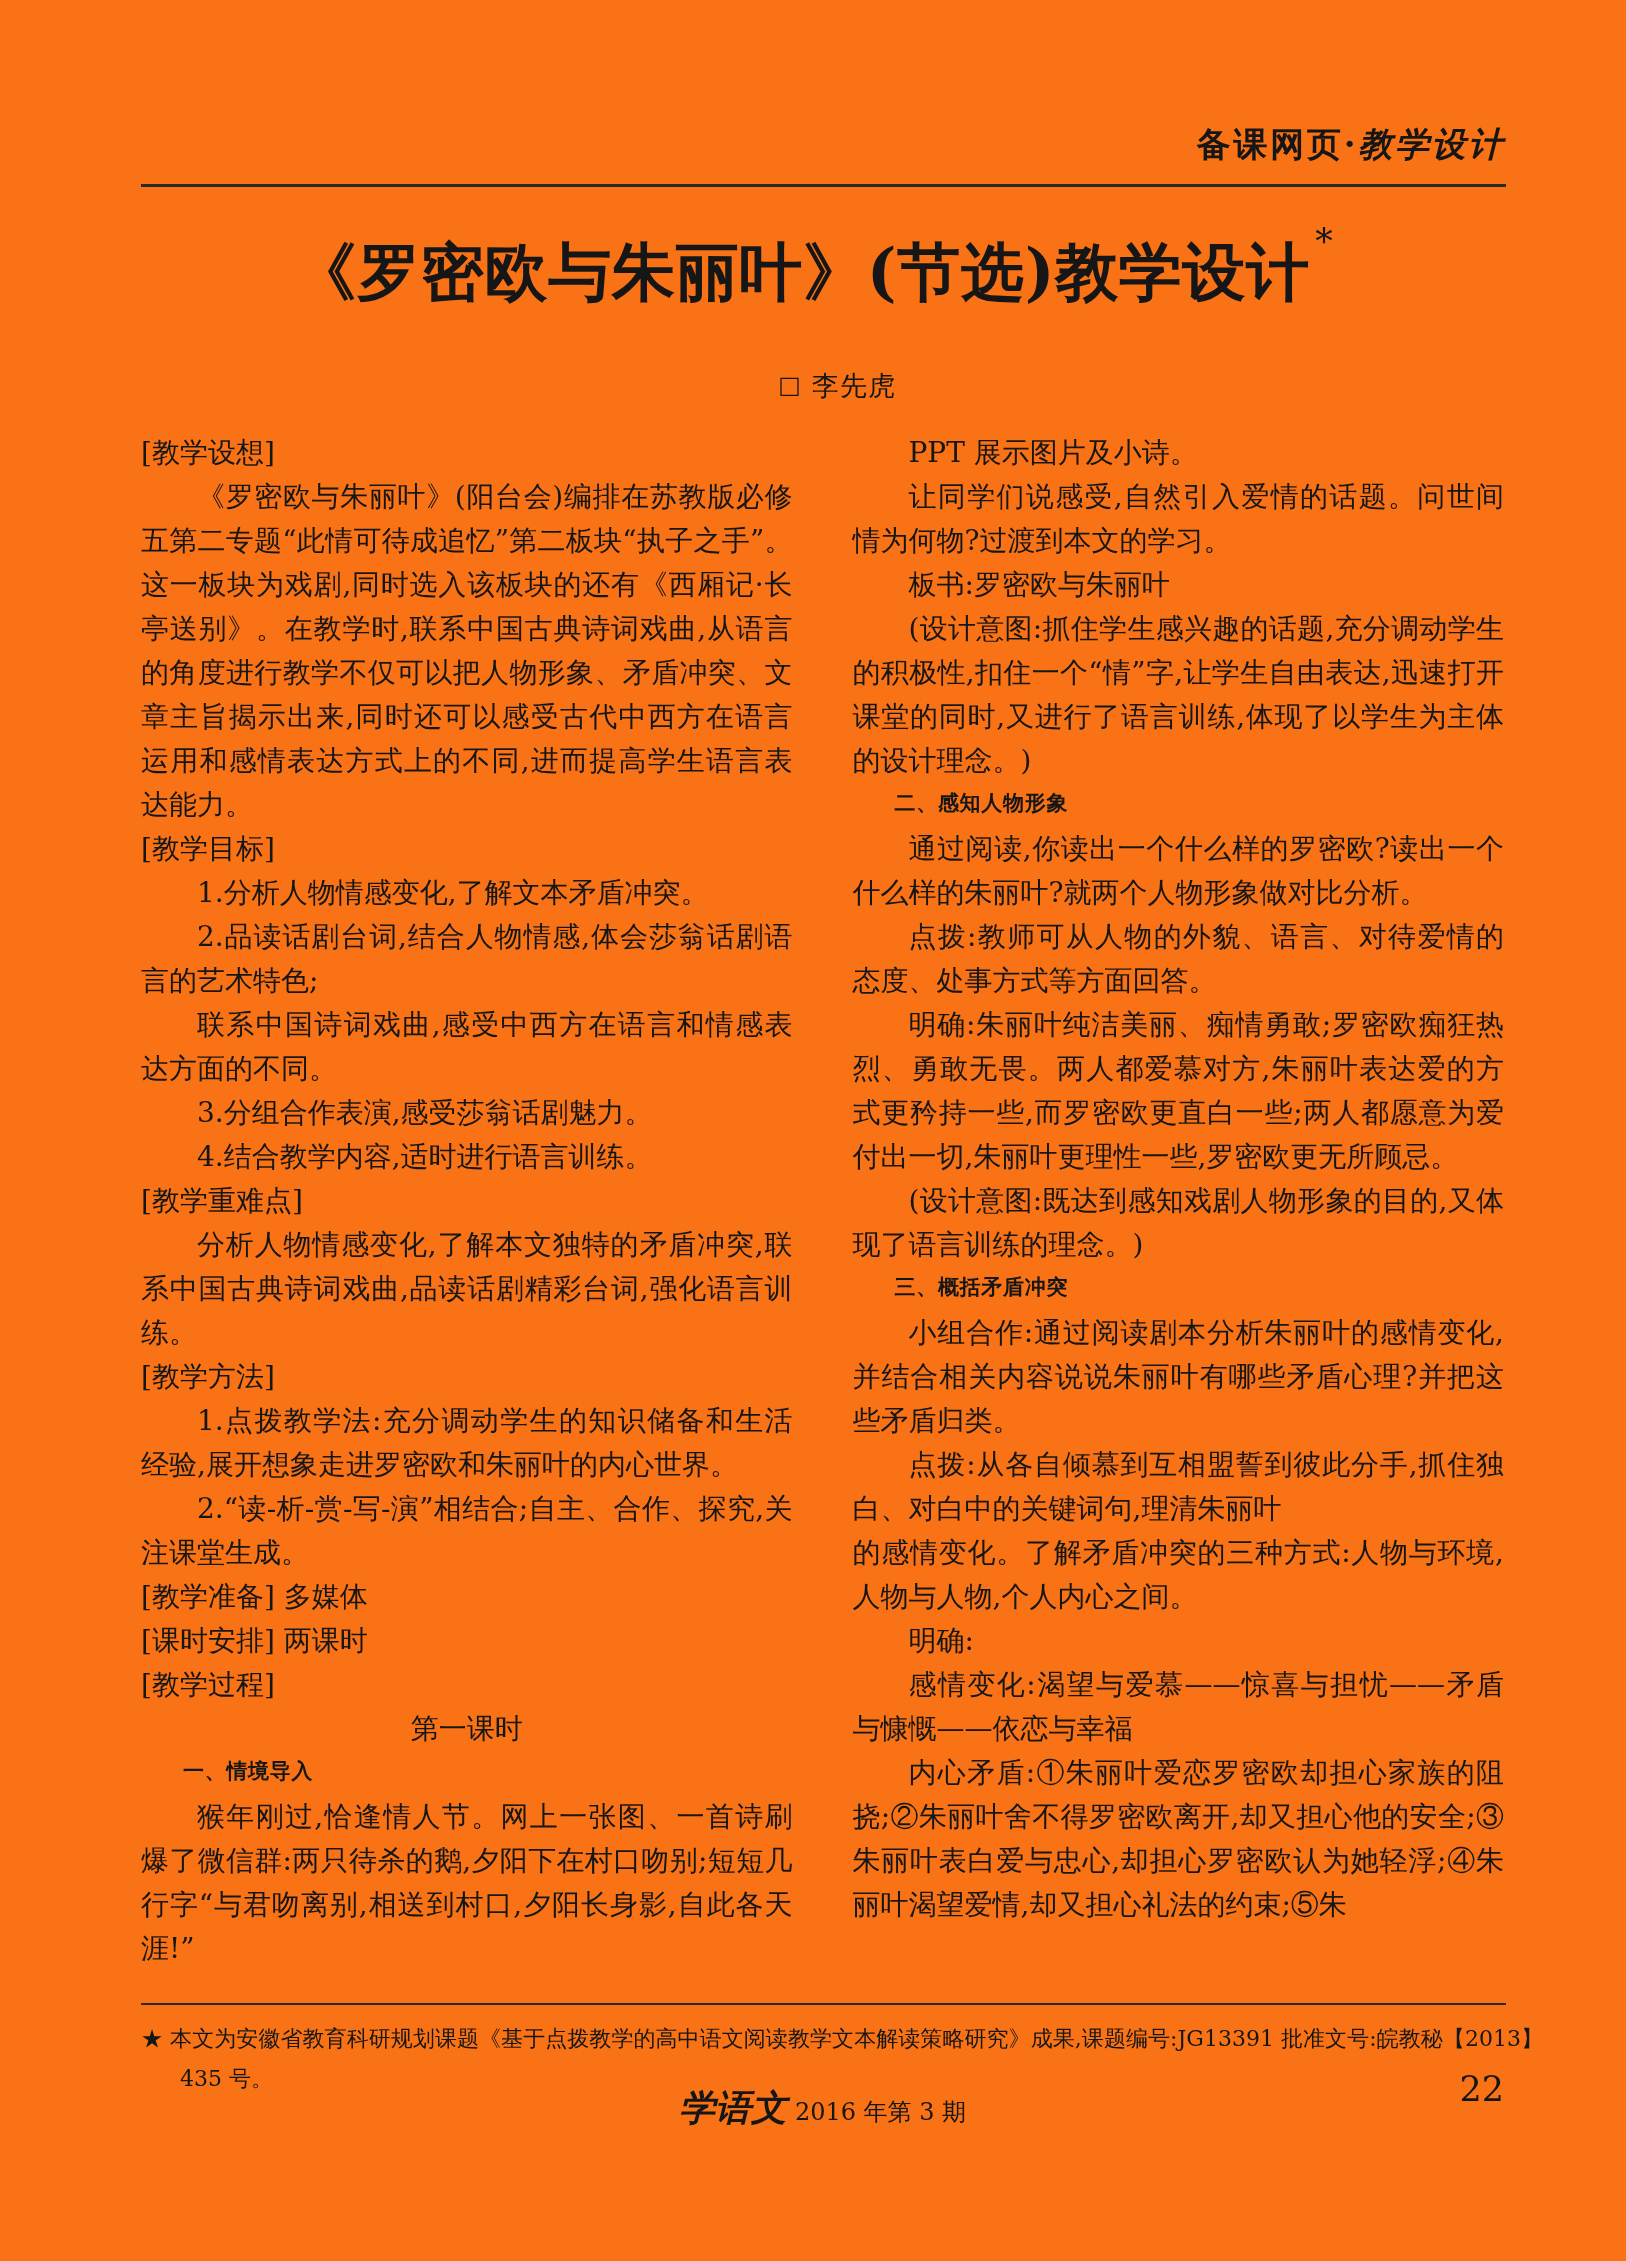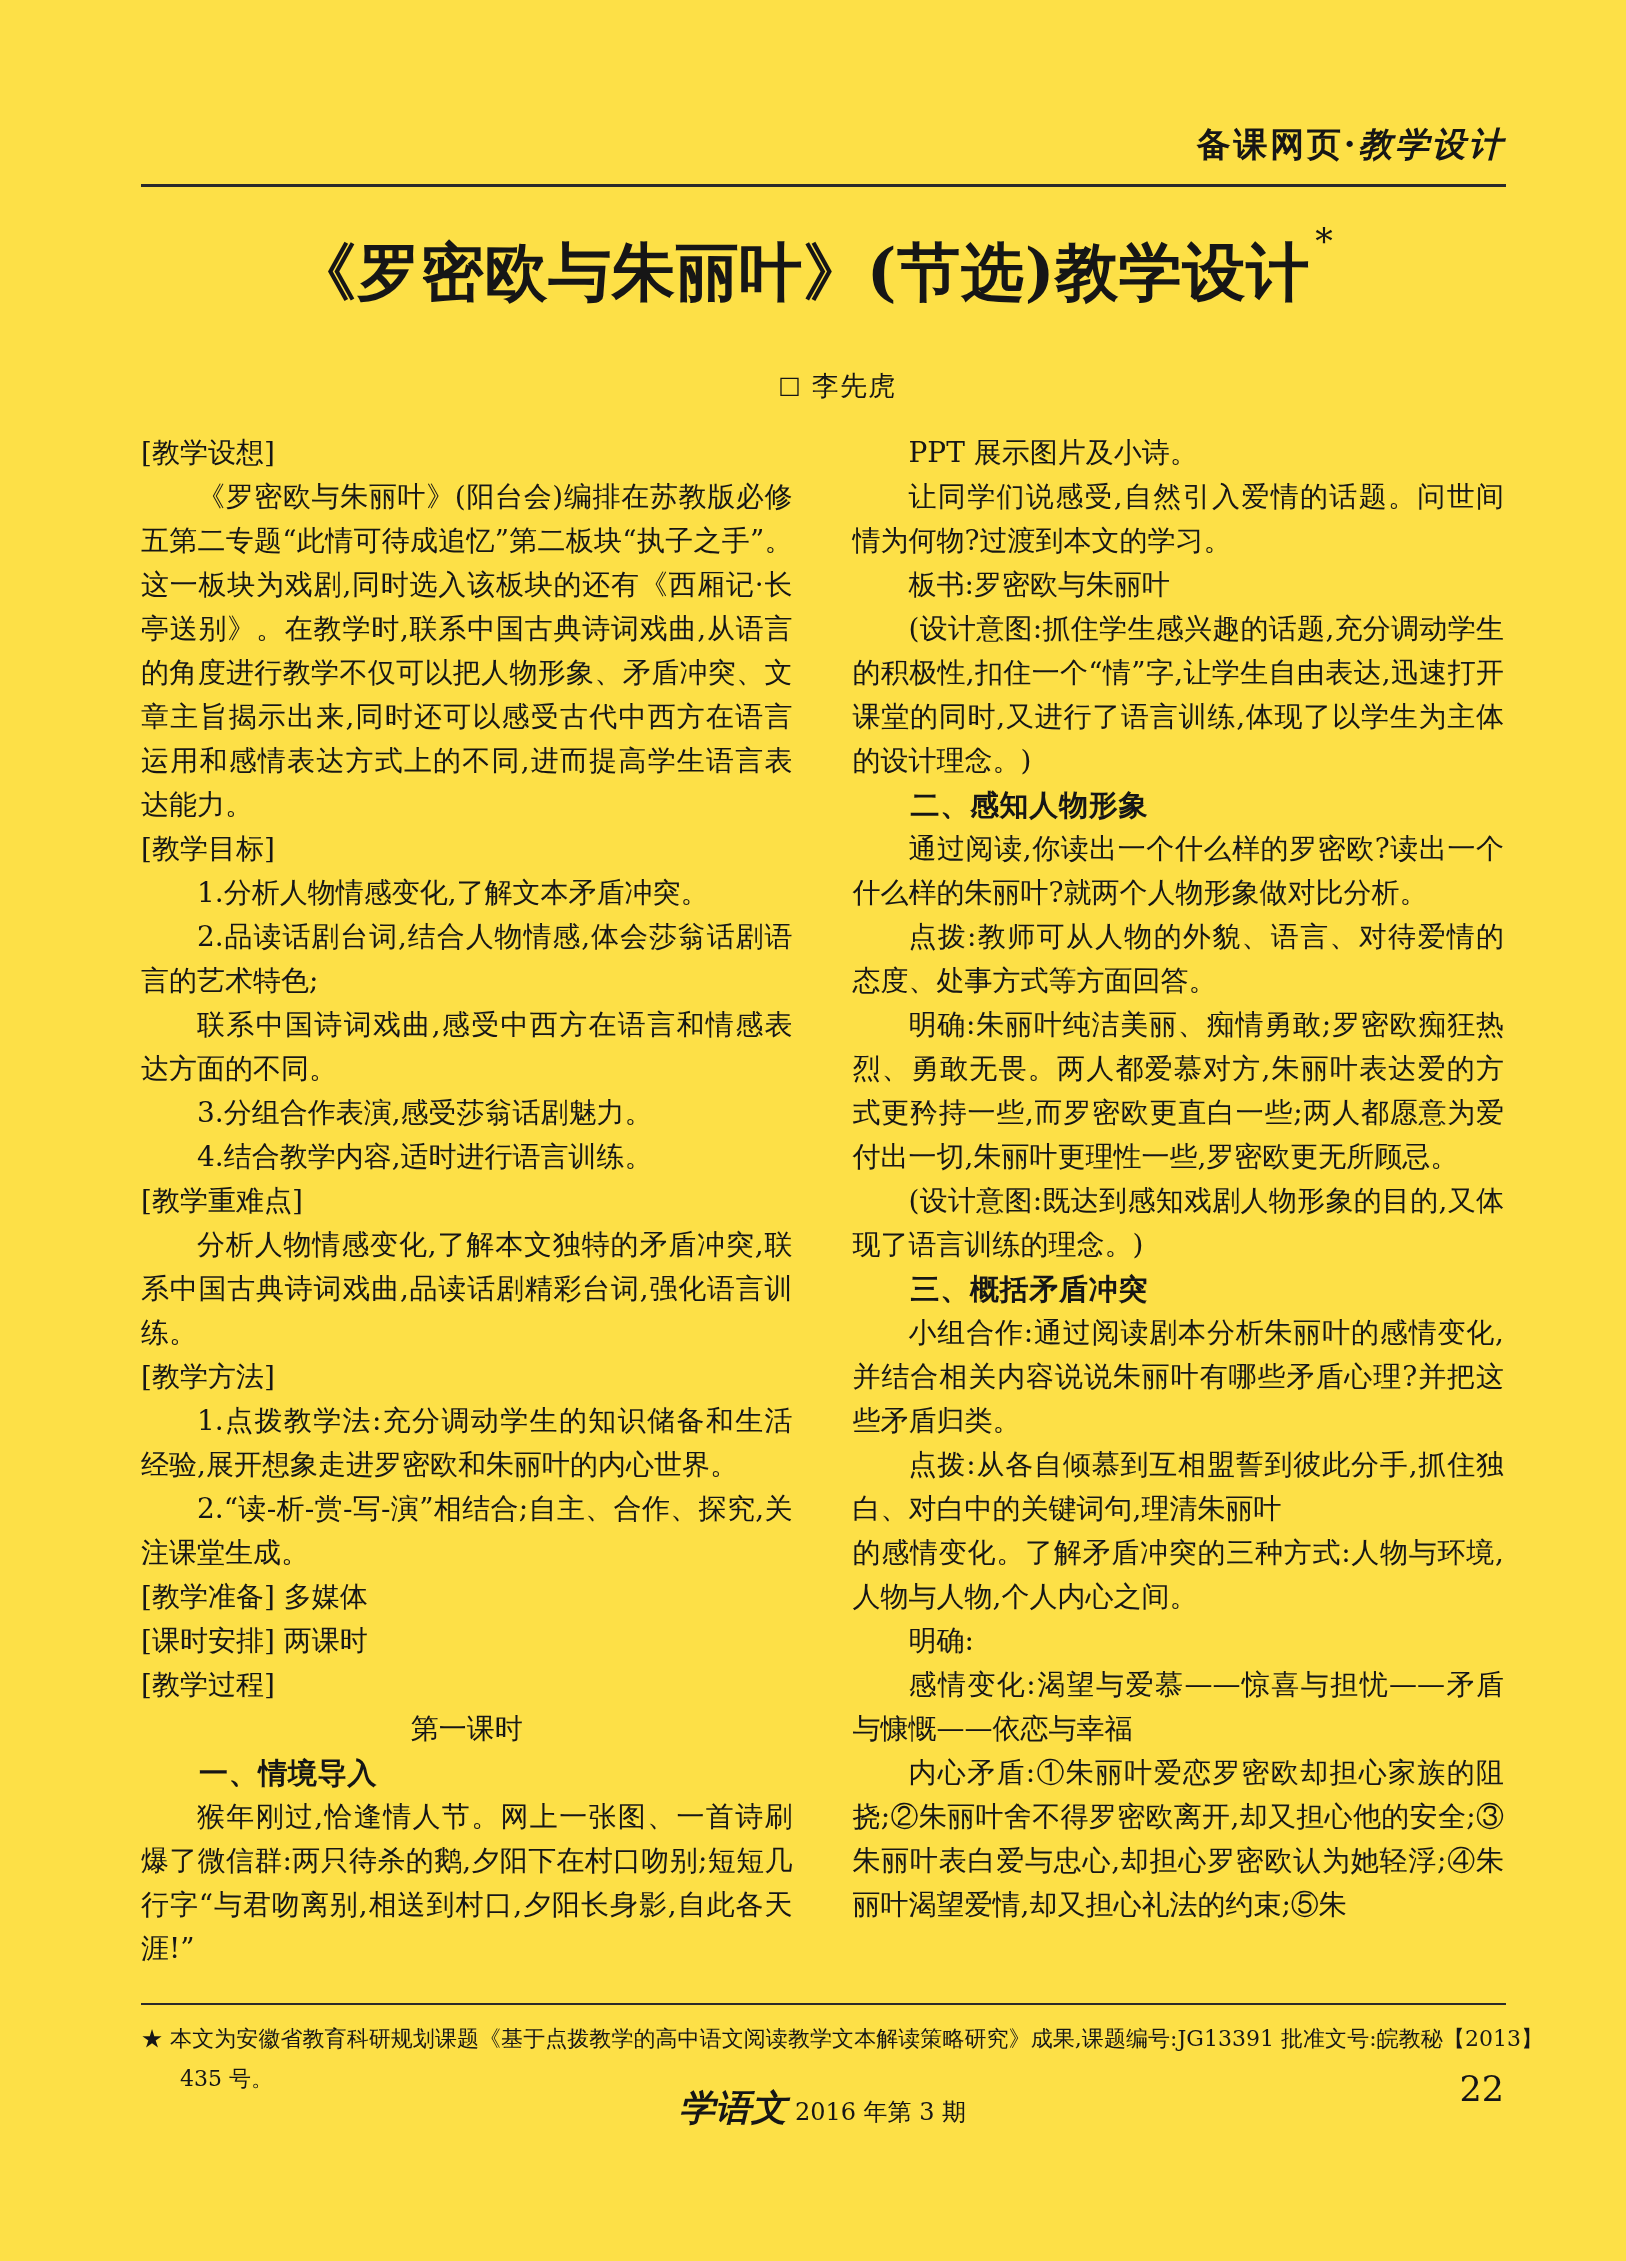--- a/index.html
+++ b/index.html
@@ -1,19 +1,19 @@
 <!DOCTYPE html>
 <html style="font-size:10.7px"><head>
 <meta charset="utf-8">
 <style>
   html,body{margin:0;padding:0;background:#888;}
   .page{
     position:relative;
     width:1627px;height:2261px;
-    background:#fde047;
+    background:#f97316;
     color:#161616;
     font-family:"DejaVu Serif","Liberation Serif",serif;
     overflow:hidden;
   }
   
   .journal-header{
     position:absolute;top:122px;right:122px;
     font-size:34px;font-weight:700;letter-spacing:2.7px;
     white-space:nowrap;
   }
@@ -47,22 +47,22 @@
     display:flex;gap:60px;
   }
   .col{width:653px;font-size:28px;line-height:44px;}
   .ln{margin:0;text-align:justify;}
   .para{text-indent:2em;}
   .cont{text-indent:0;}
   .label{text-indent:0;}
   .center{text-align:center;text-indent:0;}
   .heading{
     font-weight:700;text-indent:2em;
-    font-family:Liberation Serif, serif;
-    font-size:29px;letter-spacing:0.7px;
+    font-family:Liberation Mono, monospace;
+    font-size:21px;letter-spacing:0.7px;
   }
   
   .footnote-rule{
     position:absolute;top:2003px;left:141px;right:121px;
     height:2px;background:#2a2a2a;
   }
   .footnote{
     position:absolute;top:2019px;left:141px;width:1363px;
     font-size:22px;line-height:40px;text-align:justify;
     padding-left:39px;text-indent:-39px;

